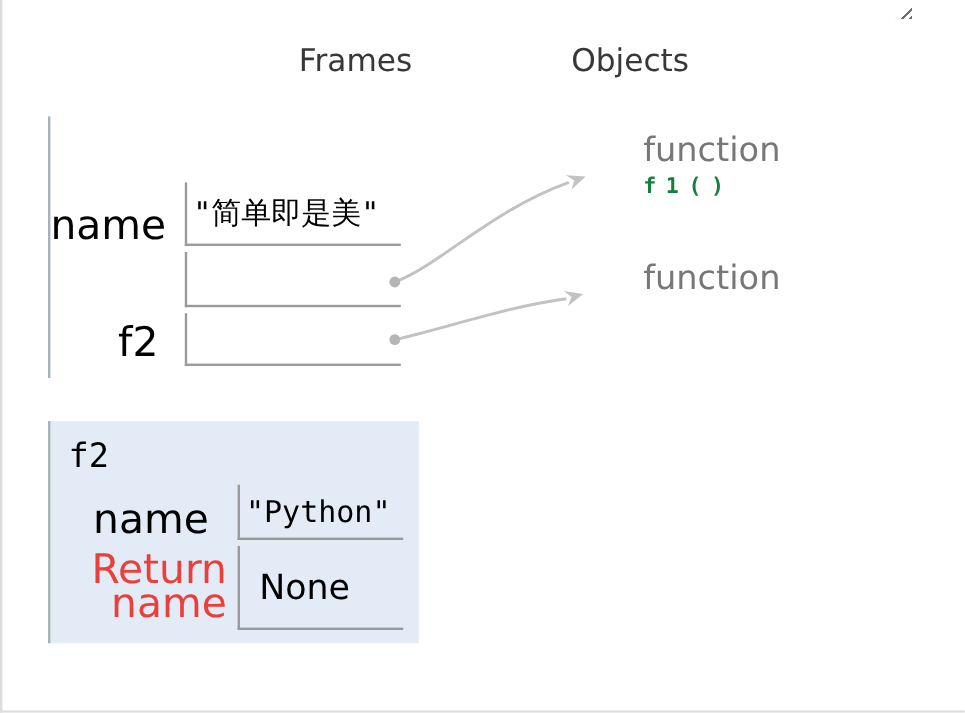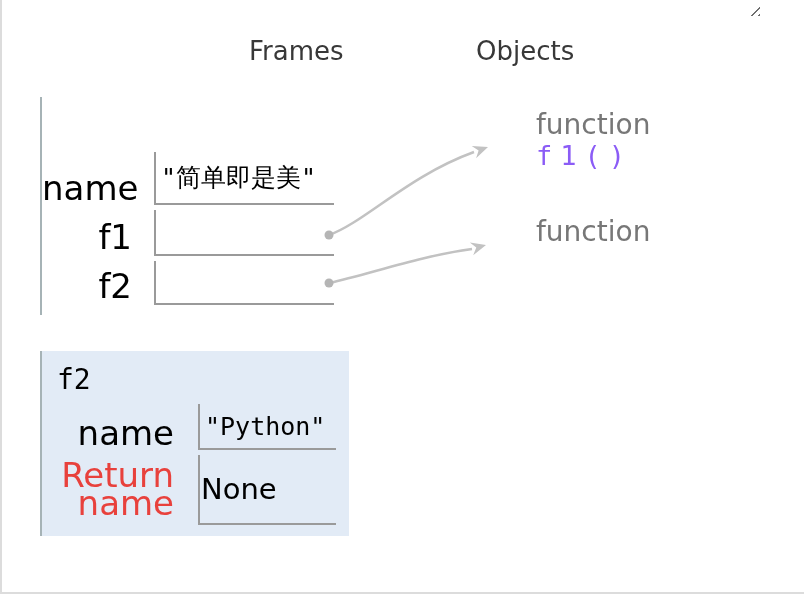--- a/index.html
+++ b/index.html
@@ -57,64 +57,63 @@
   .cell-text {
     font-family: "DejaVu Sans Mono", "Liberation Mono", monospace;
     font-size: 25px; color: #000; padding-left: 5px; white-space: nowrap;
   }
 
   
   .heap-obj { position: absolute; left: 500px; margin-left: 36px; }
   .heap-obj-1 { top: 110px; }
   .heap-obj-2 { top: 217px; }
   .obj-type { font-size: 28px; color: #777777; line-height: 30px; }
-  .obj-sig  { font-size: 27px; color: #8b5cf6; line-height: 32px; letter-spacing: 8px; white-space: nowrap; }
+  .obj-sig  { font-size: 18px; color: #15803d; line-height: 32px; letter-spacing: 8px; white-space: nowrap; font-weight: bold; }
 
   
   .arrows { position: absolute; left: 0; top: 0; width: 804px; height: 594px; pointer-events: none; }
 
   
   .f2-frame {
     position: absolute; left: 40px; top: 351px;
     width: 307px; height: 185px;
     background: #e2ebf6;
     border-left: 2px solid #a6b3b6;
   }
   .f2-frame .frame-title { left: 15px; top: 12px; }
   .f2-frame .var-label { width: 132px; }
   .f2-label-name { top: 62px; }
   .f2-label-return {
-    top: 110px; color: #e8413c; line-height: 28px;
+    top: 110px; color: #e8413c; line-height: 28px; padding-left: 15px;
   }
   .f2-frame .val-cell { left: 156px; width: 138px; }
   .f2-cell-name   { top: 53px;  height: 46px; }
   .f2-cell-return { top: 104px; height: 70px; }
   .none-text {
-    font-size: 29px; color: #000; padding-left: 1px;
+    font-size: 29px; color: #000; padding-left: 16px;
     font-family: "DejaVu Sans", "Liberation Sans", sans-serif;
   }
 </style>
 </head>
 <body>
 
 <div class="viz">
 
   <div class="grip"></div>
 
   <div class="hdr hdr-frames">Frames</div>
   <div class="hdr hdr-objects">Objects</div>
 
   <div class="global-frame">
 
     <div class="var-label gf-label-name">name</div>
     <div class="val-cell gf-cell-name">
       <span class="cell-text">"简单即是美"</span>
     </div>
 
-    <div class="var-label gf-label-f1">f1</div>
     <div class="val-cell gf-cell-f1"></div>
 
     <div class="var-label gf-label-f2">f2</div>
     <div class="val-cell gf-cell-f2"></div>
   </div>
 
   <div class="heap-obj heap-obj-1">
     <div class="obj-type">function</div>
     <div class="obj-sig mono">f1()</div>
   </div>

